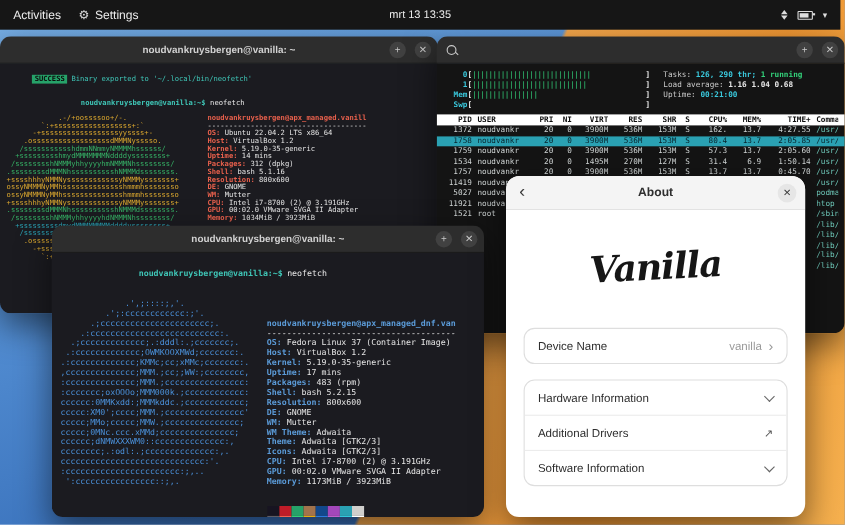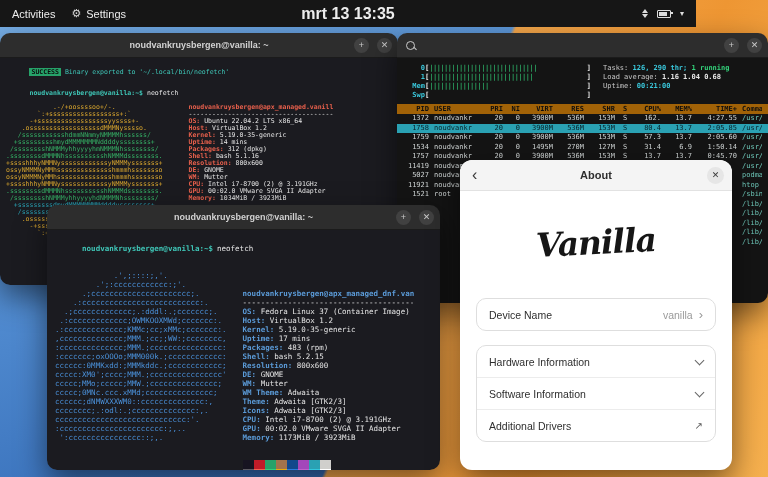--- a/index.html
+++ b/index.html
@@ -4,26 +4,26 @@
 <style>
   html,body{margin:0;padding:0;}
   body{
     width:768px;height:477px;overflow:hidden;position:relative;
     font-family:"Liberation Sans",sans-serif;
     background:
       linear-gradient(113deg, rgba(255,255,255,0) 0%, rgba(255,255,255,0) 54%, #f3a64b 54.4%, #ee9633 75%, #f6b14f 100%),
       linear-gradient(160deg, #79b0e6 0%, #5590d4 35%, #3a72bc 70%, #2c5da3 100%);
   }
   
-  .topbar{position:absolute;left:0;top:0;width:696px;height:27px;background:#161616;color:#ededed;
+  .topbar{position:absolute;left:0;top:0;width:764px;height:27px;background:#161616;color:#ededed;
     display:flex;align-items:center;padding:0 12px;box-sizing:border-box;gap:16px;font-size:11px;z-index:100;}
   .tb-activities{cursor:pointer;}
   .tb-app{display:flex;align-items:center;gap:5px;}
   .gear{font-size:11px;color:#d5d5d5;}
-  .tb-clock{position:absolute;left:50%;transform:translateX(-50%);font-weight:bold;font-size:16px;text-align:center;}
+  .tb-clock{position:absolute;left:50%;transform:translateX(-50%);font-weight:normal;font-size:10px;text-align:center;}
   .tb-tray{margin-left:auto;display:flex;align-items:center;gap:9px;}
   .updown{display:inline-flex;flex-direction:column;gap:1px;}
   .tri-up{width:0;height:0;border-left:3px solid transparent;border-right:3px solid transparent;border-bottom:4px solid #ddd;}
   .tri-down{width:0;height:0;border-left:3px solid transparent;border-right:3px solid transparent;border-top:4px solid #ddd;}
   .battery{width:12px;height:6px;border:1px solid #ddd;border-radius:1px;position:relative;display:inline-block;}
   .battery::before{content:"";position:absolute;left:1px;top:1px;bottom:1px;width:70%;background:#ddd;}
   .battery::after{content:"";position:absolute;right:-3px;top:1px;width:2px;height:2px;background:#ddd;}
   .caret{font-size:8px;color:#ddd;}
   
   .window{position:absolute;border-radius:10px;overflow:hidden;box-shadow:0 12px 30px rgba(0,0,0,0.5);}
@@ -36,21 +36,21 @@
   .mag::after{content:"";position:absolute;width:4px;height:1.4px;background:#c9c9c9;transform:rotate(45deg);right:-3px;bottom:-1px;}
   
   .term-body{background:#1b1b20;font-family:"DejaVu Sans Mono",monospace;color:#e4e4e4;}
   #terminal1{left:0;top:33px;width:398px;height:252px;z-index:10;}
   #terminal1 .term-body{height:227px;padding:4px 6px;font-size:6.5px;line-height:7px;box-sizing:border-box;}
   #terminal2{left:47px;top:205px;width:393px;height:265px;z-index:30;}
   #terminal2 .term-body{height:240px;padding:5px 8px;font-size:7.5px;line-height:9px;box-sizing:border-box;}
   .line{white-space:pre;}
   .badge{background:#26a269;color:#0c0c0c;font-weight:bold;padding:0 2px;margin-right:4px;}
   .succ-msg{color:#3fc6b7;}
-  .prompt{color:#3fc6b7;font-weight:bold;margin-right:4px;}
+  .prompt{color:#3fc6b7;font-weight:bold;margin-right:4px;margin-left:44px;}
   .cmd-txt{color:#e8e8e8;}
   .nf-cols{display:flex;margin-top:0;}
   .nf-art{margin:0;white-space:pre;}
   .art-line{white-space:pre;}
   .art-y{color:#d9a62e;}
   .art-g{color:#35b065;}
   .art-t{color:#2aa1b3;}
   .art-b{color:#4a90d9;}
   .nf-info{margin-left:26px;white-space:pre;}
   #terminal2 .nf-info{margin-left:16px;}
@@ -73,21 +73,21 @@
   .m-br{color:#eaeaea;font-weight:bold;}
   .m-bodyin{flex:1;position:relative;overflow:hidden;height:9px;}
   .m-bars{position:absolute;left:0;top:0;color:#33d17a;letter-spacing:-0.5px;white-space:pre;}
   .m-val{position:absolute;right:1px;top:16px;color:#9aa0a5;}
   .m-right{margin-left:12px;line-height:9px;}
   .stat{white-space:pre;height:9px;}
   .sl{color:#c8c8c8;}
   .sv{color:#3ac8dc;font-weight:bold;margin-top:39px;}
   .sw{color:#e8e8e8;font-weight:bold;}
   .sg{color:#33d17a;font-weight:bold;}
-  .ht-head{display:flex;background:#a16207;color:#0d0d0d;font-weight:bold;height:10px;line-height:10px;padding:0 6px;}
+  .ht-head{display:flex;background:#ffffff;color:#0d0d0d;font-weight:bold;height:10px;line-height:10px;padding:0 6px;}
   .ht-row{display:flex;height:9.5px;line-height:9.5px;padding:0 6px;cursor:pointer;}
   .ht-row.sel{background:#2aa1b3;color:#07222a;}
   .ht-row.sel .cmd{color:#07222a;}
   .hc{display:inline-block;overflow:hidden;white-space:pre;margin-right:5px;text-align:right;}
   .hc-pid{width:26px;} .hc-user{width:48px;text-align:left;} .hc-pri{width:16px;} .hc-ni{width:12px;}
   .hc-virt{width:28px;} .hc-res{width:26px;} .hc-shr{width:26px;} .hc-s{width:10px;text-align:center;}
   .hc-cpu{width:26px;text-align:right;} .hc-mem{width:26px;} .hc-time{width:40px;}
   .hc-cmd{flex:1;text-align:left;margin-right:0;}
   .cmd{color:#6fcabb;}
   
@@ -463,26 +463,26 @@
       </div>
     </div>
     <div class="card" id="about-rows">
         <div class="card-row">
           <span class="rl">Hardware Information</span>
           <span class="rr">
             <span class="chev-down"></span>
           </span>
         </div>
         <div class="card-row">
+          <span class="rl">Additional Drivers</span>
+          <span class="rr">
+            <span class="ext">↗</span>
+          </span>
+        </div>
+        <div class="card-row">
           <span class="rl">Software Information</span>
           <span class="rr">
             <span class="chev-down"></span>
           </span>
         </div>
-        <div class="card-row">
-          <span class="rl">Additional Drivers</span>
-          <span class="rr">
-            <span class="ext">↗</span>
-          </span>
-        </div>
       </div>
   </div>
 </div>
 
 </body></html>

